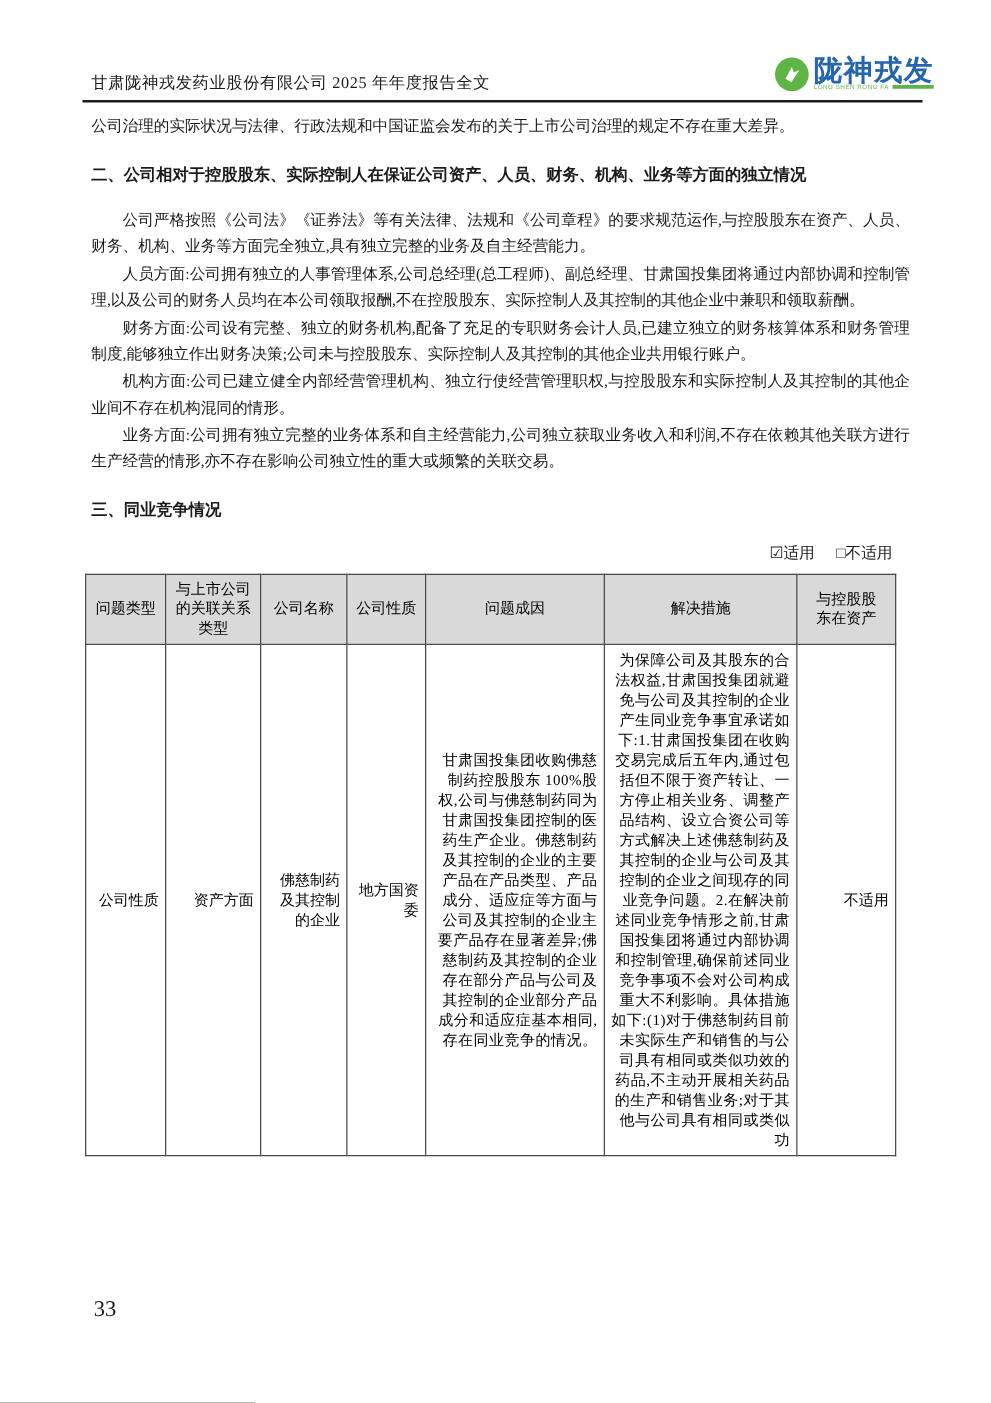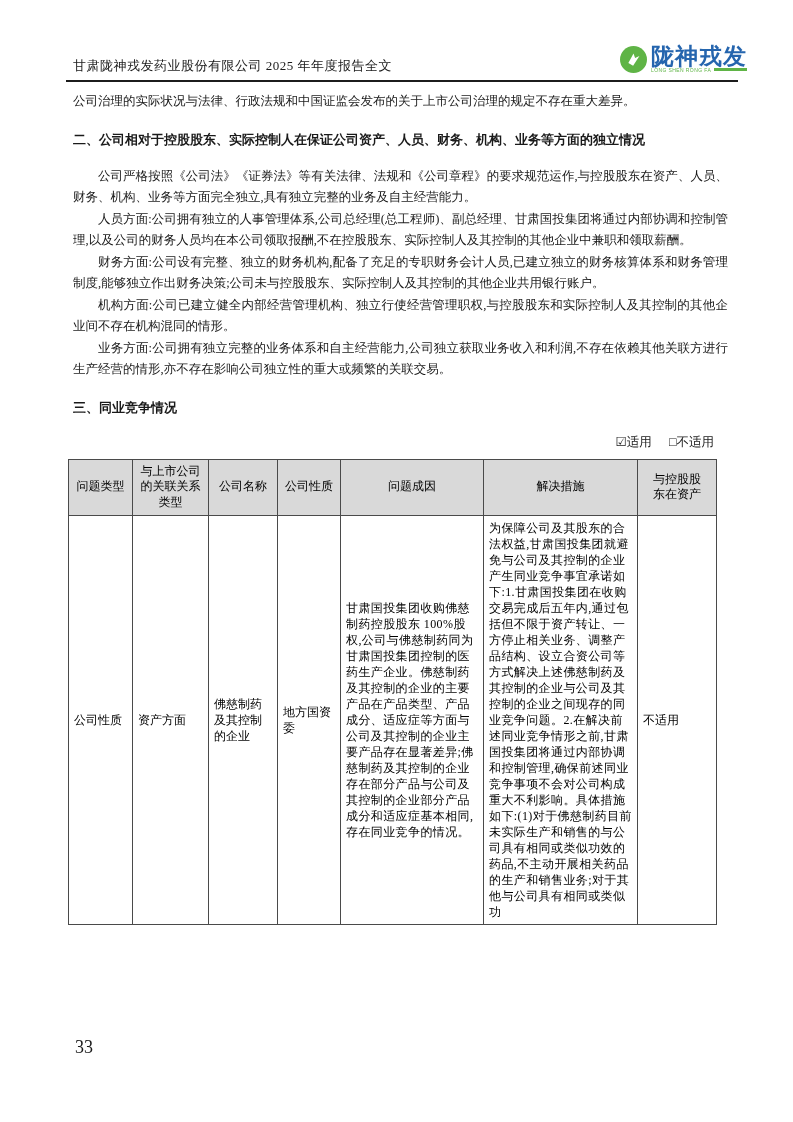--- a/index.html
+++ b/index.html
@@ -40,21 +40,21 @@
   .applicability{font-size:12.5px;margin:11px 0 8px 0;text-align:right;}
   .applicability .chk{margin-right:14px;}
   
   table.cmp{border-collapse:collapse;table-layout:fixed;width:648px;margin-left:-5px;
        font-family:"Liberation Serif","DejaVu Serif",serif;}
   table.cmp th,table.cmp td{border:1px solid var(--table-border);font-weight:normal;
        font-size:12px;color:#000000;}
   table.cmp th{background:var(--table-header-bg);text-align:center;vertical-align:middle;
        line-height:15.5px;padding:4px 3px;height:47px;}
   table.cmp th.c7{padding:4px 13px;}
-  table.cmp td{vertical-align:middle;text-align:left;padding:4px 5px;line-height:16px;}
+  table.cmp td{vertical-align:middle;text-align:right;padding:4px 5px;line-height:16px;}
   td.cause,td.solution{text-align:justify;letter-spacing:0.4px;line-height:16px;}
   td.solution{vertical-align:top;}
   .solution-inner{height:400px;overflow:hidden;}
   
   .pagenum{position:absolute;left:75px;top:1037px;font-size:18px;}
 </style>
 </head>
 <body>
 
 <div class="page">

